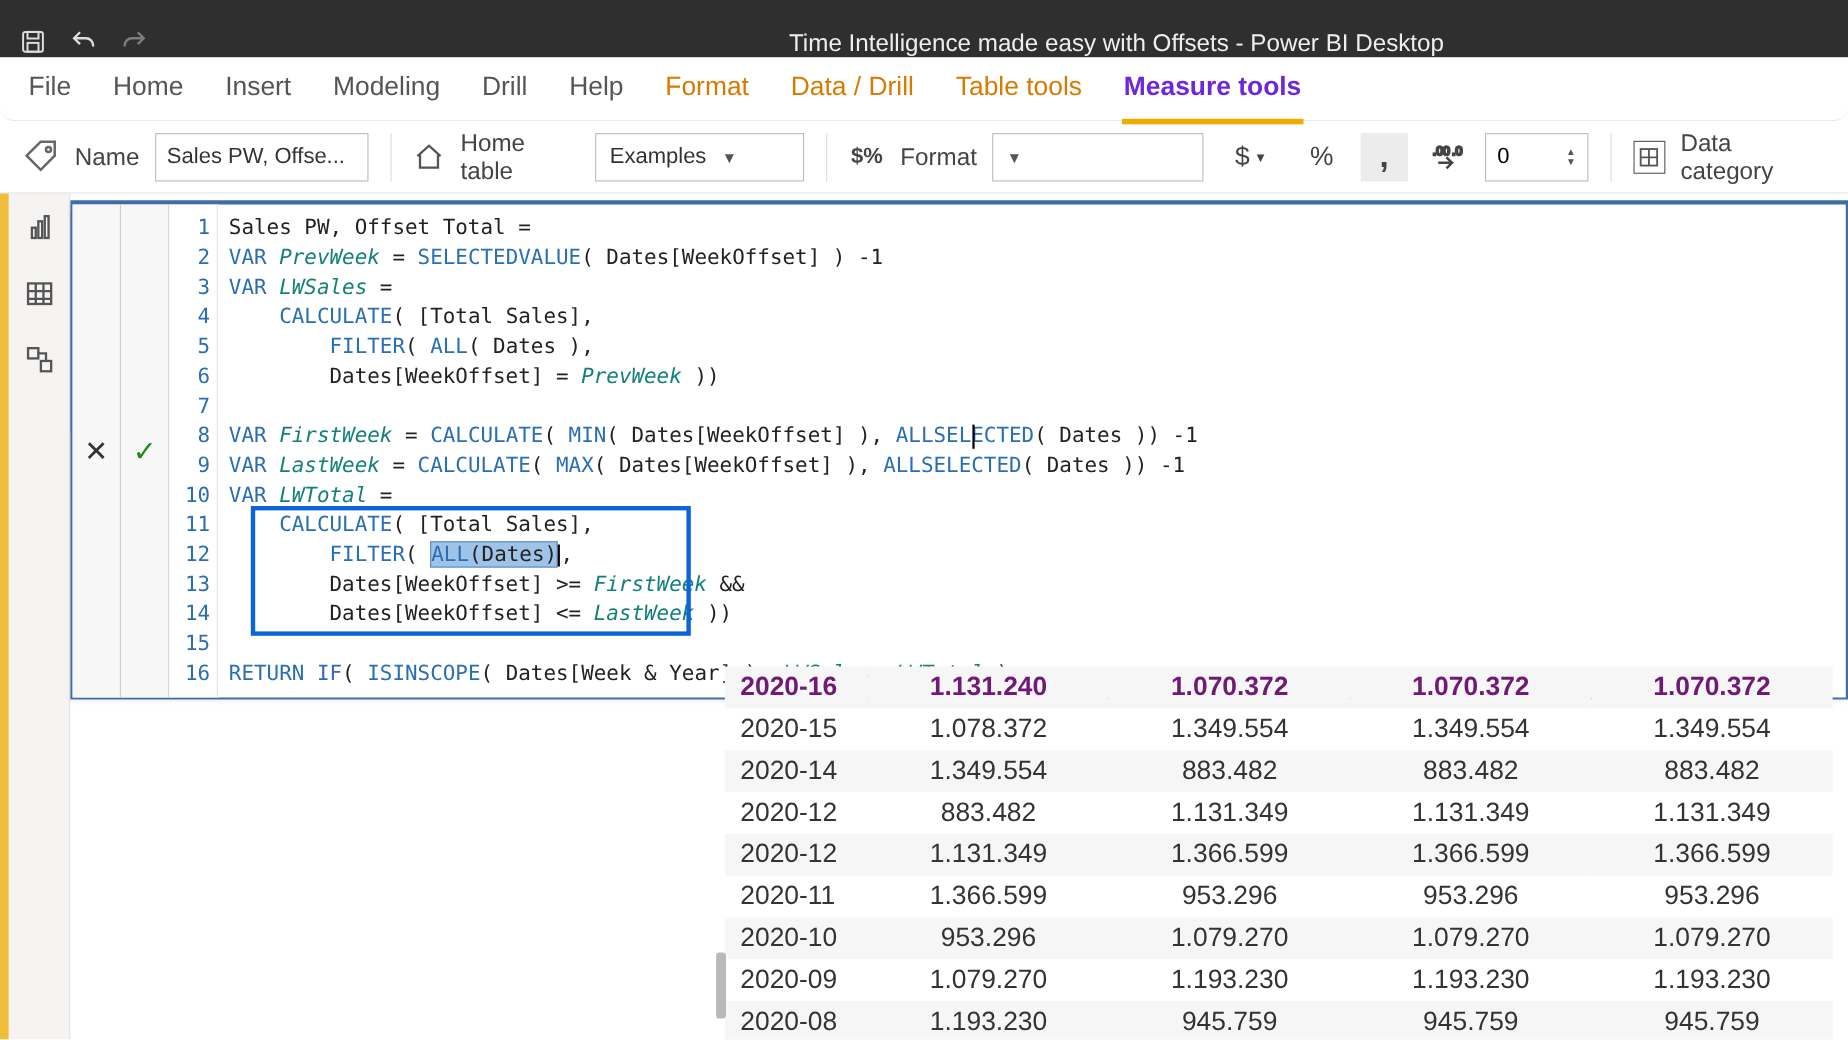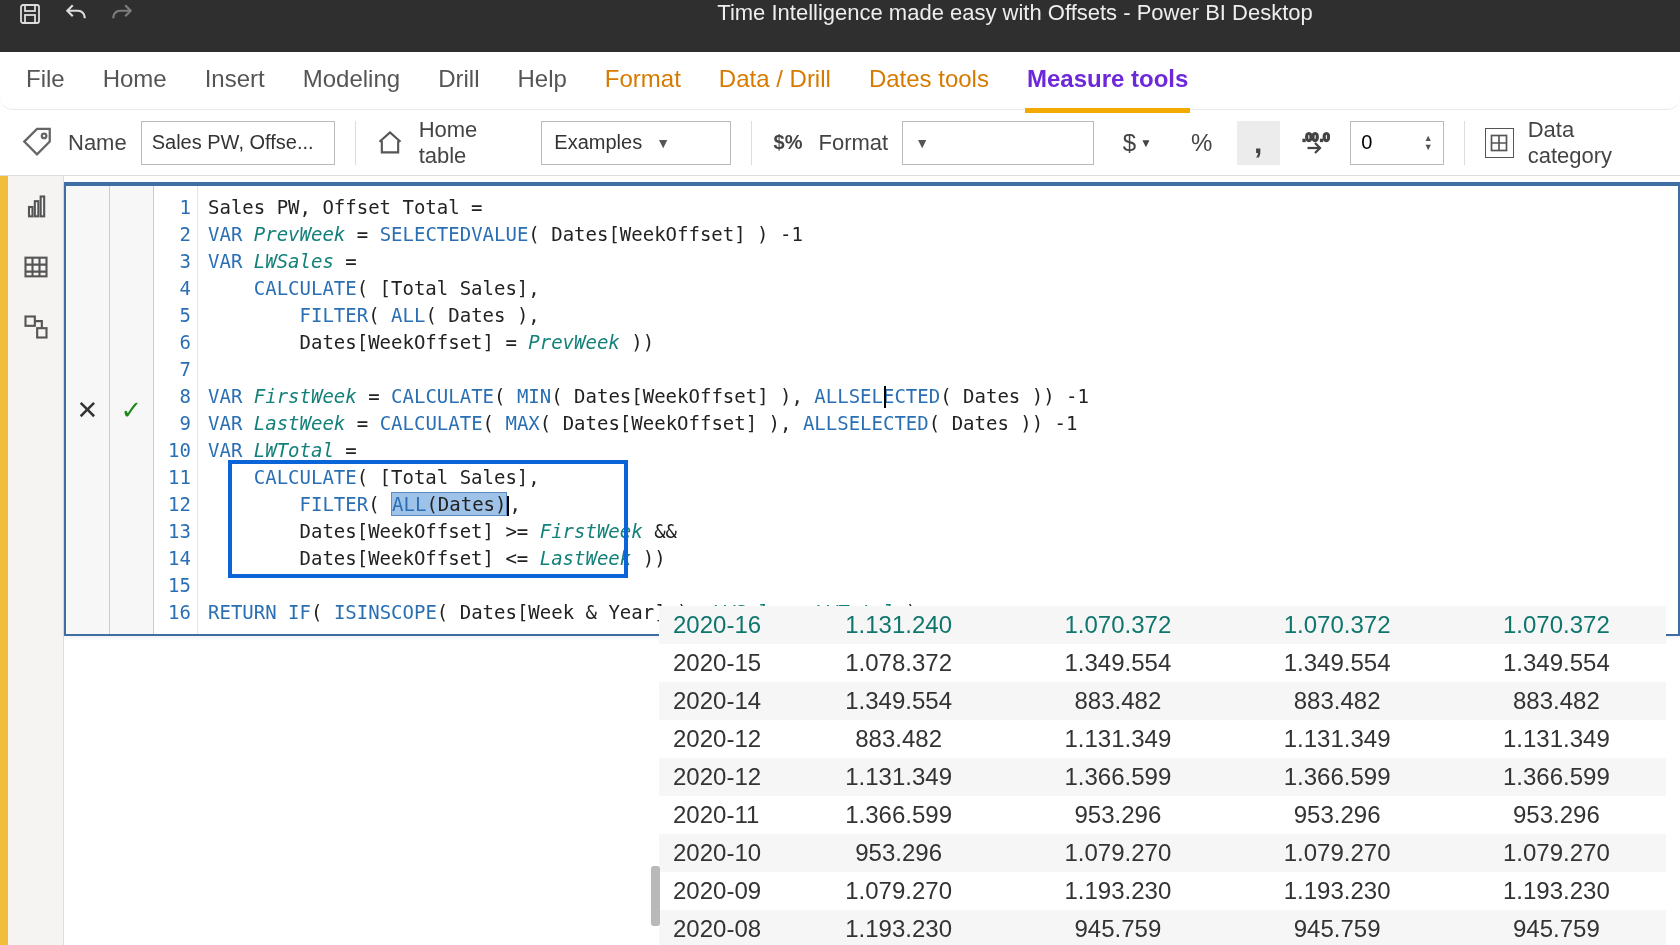--- a/index.html
+++ b/index.html
@@ -1,18 +1,18 @@
 <!DOCTYPE html>
 <html><head>
 <meta charset="utf-8">
 <style>
   * { margin: 0; padding: 0; box-sizing: border-box; }
   body { font-family: "Segoe UI", Arial, sans-serif; background: #fff; overflow: hidden; width: 1680px; height: 945px; }
 
-  .titlebar { height: 52px; background: #2f2f2f; display: flex; align-items: flex-start; color: #f0f0f0; padding: 0 16px; position: relative; }
+  .titlebar { height: 52px; background: #2f2f2f; display: flex; align-items: flex-end; color: #f0f0f0; padding: 0 16px; position: relative; }
   .titlebar .qat { display: flex; gap: 18px; align-items: center; }
   .titlebar .wintitle { position: absolute; left: 50%; transform: translateX(-50%); font-size: 22px; color: #eee; white-space: nowrap; padding-left:350px;}
   .titlebar .icon { width: 28px; height: 28px; display:flex; align-items:center; justify-content:center; font-size: 22px; color:#eaeaea; }
 
   .menubar { height: 58px; background: #fff; display: flex; align-items: center; padding: 0 24px; gap: 34px; border-bottom: 1px solid #eaeaea; border-radius: 13px; }
   .menubar .menuitem { font-size: 24px; color: #555; cursor: pointer; padding: 6px 2px 10px; position:relative; }
   .menubar .menuitem.accent { color: #d77a00; }
   .menubar .menuitem.active { color: #6d28d9; font-weight:700; }
   .menubar .menuitem.active::after { content:""; position:absolute; left:0; right:0; bottom:-10px; height:5px; background:#f2a900; }
 
@@ -58,21 +58,21 @@
   .var { color:#13817a; font-style:italic; }
   .sel { background:#9fc3e8; border:1px solid #5b8bc0; }
   .cursor-bar { display:inline-block; width:2px; height:20px; background:#000; vertical-align:middle; }
   .highlight-box { position:absolute; border:4px solid #0b65d8; pointer-events:none; }
 
   .datatable { position:absolute; top:430px; left:595px; right:14px; }
   .datatable table { width:100%; border-collapse:collapse; font-size:24px; color:#333; }
   .datatable tr:nth-child(odd) td { background:#f6f6f6; }
   .datatable td { padding:5px 14px; text-align:center; border:none; }
   .datatable td:first-child { text-align:left; width:130px; }
-  .datatable .partial td { color:#0f766e; }
+  .datatable .partial td { color:#701a75;font-weight:bold; }
   .scrollhandle { position:absolute; left:-8px; top:260px; width:9px; height:60px; background:#b9b9b9; border-radius:3px; }
 </style>
 </head>
 <body>
 
 <div class="titlebar">
   <div class="qat">
     <div class="icon">
       <svg width="24" height="24" viewBox="0 0 24 24" fill="none" stroke="#ddd" stroke-width="1.8">
           <rect x="3" y="3" width="18" height="18" rx="2"></rect>
@@ -98,21 +98,21 @@
 
 <div class="menubar">
   <div class="menuitem">File</div>
   <div class="menuitem">Home</div>
   <div class="menuitem">Insert</div>
   <div class="menuitem">Modeling</div>
   <div class="menuitem">Drill</div>
   <div class="menuitem">Help</div>
   <div class="menuitem accent">Format</div>
   <div class="menuitem accent">Data / Drill</div>
-  <div class="menuitem accent">Dates tools</div>
+  <div class="menuitem accent">Table tools</div>
   <div class="menuitem active">Measure tools</div>
 </div>
 
 <div class="toolbar">
   <div class="tag-icon">
     <svg width="34" height="34" viewBox="0 0 24 24" fill="none" stroke="#666" stroke-width="1.6">
         <path d="M3 11l9-9h9v9l-9 9-9-9z"></path>
         <circle cx="17" cy="7" r="1.6"></circle>
       </svg>
   </div>

